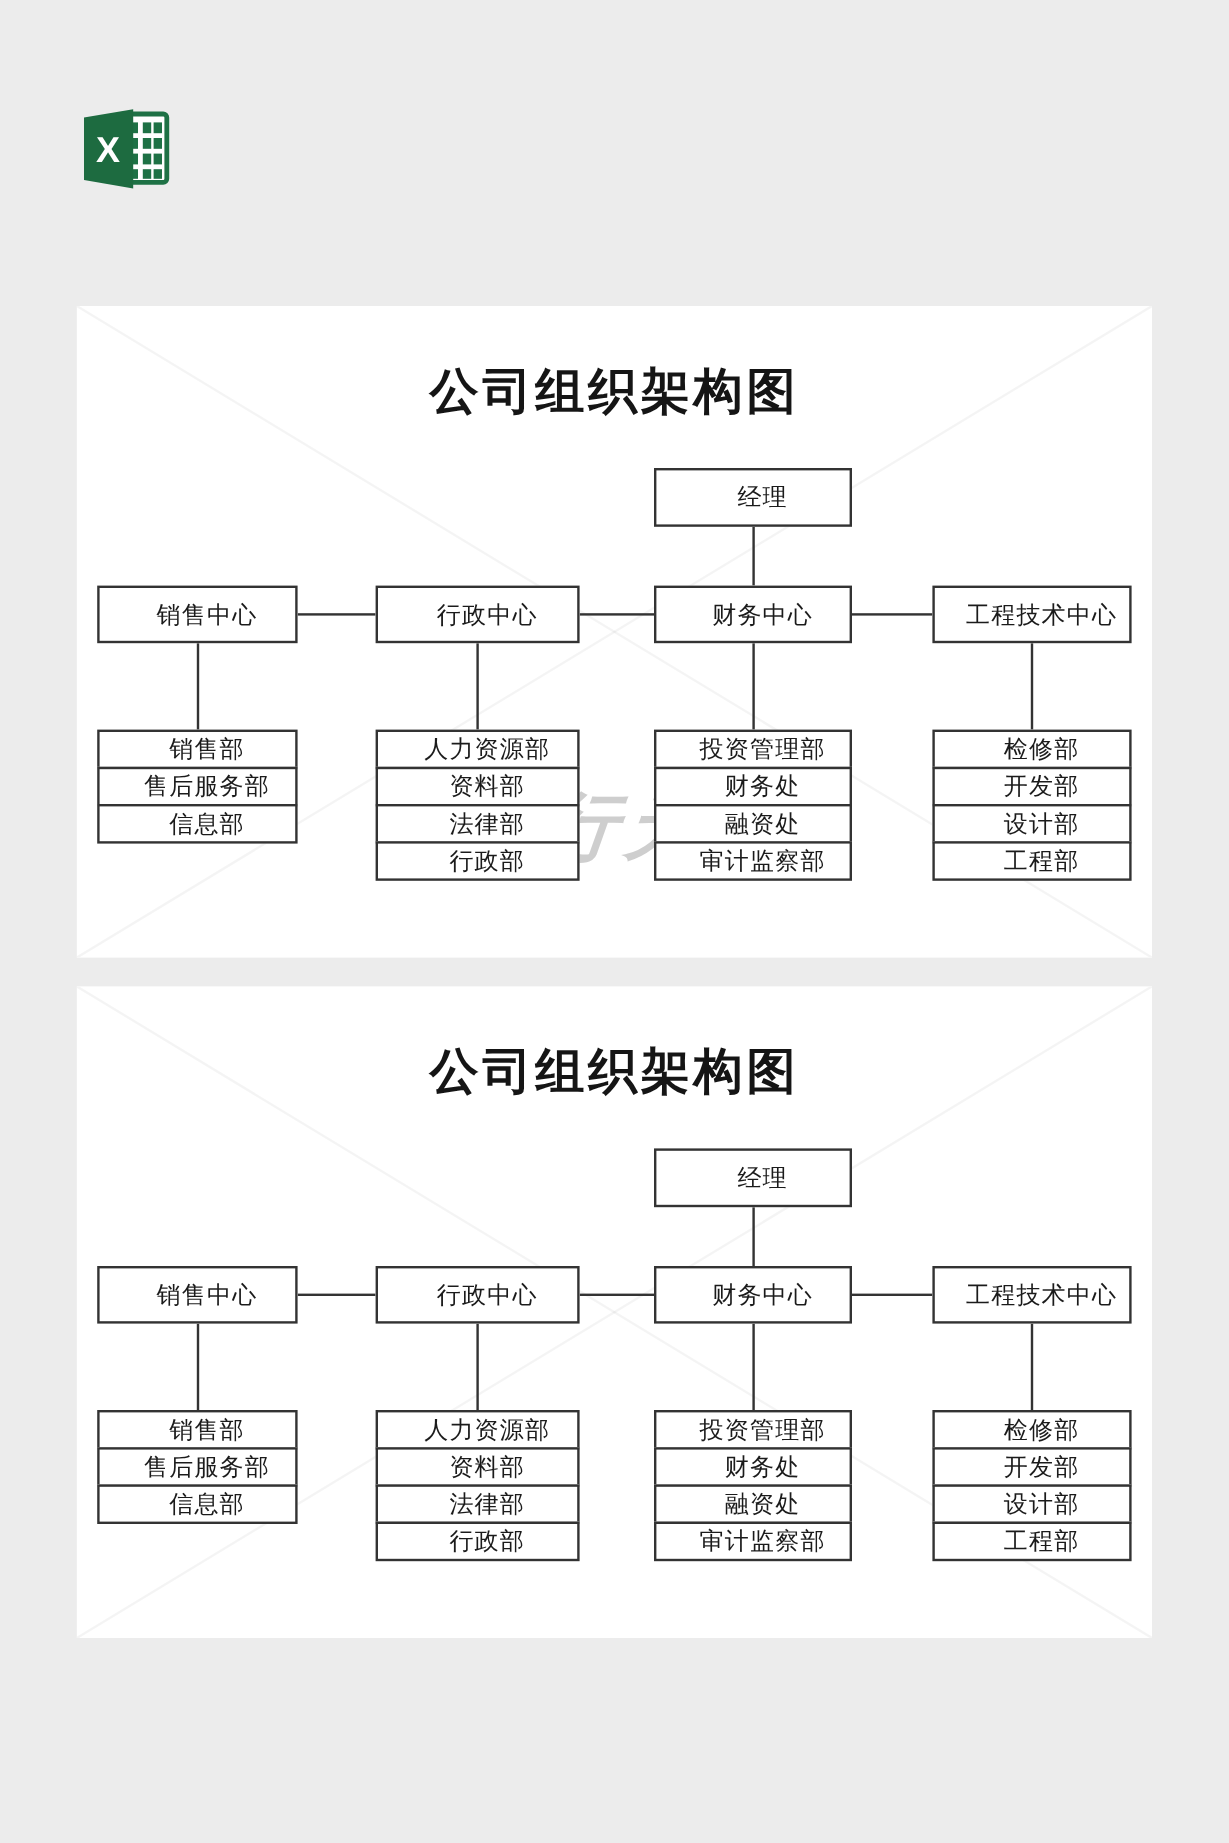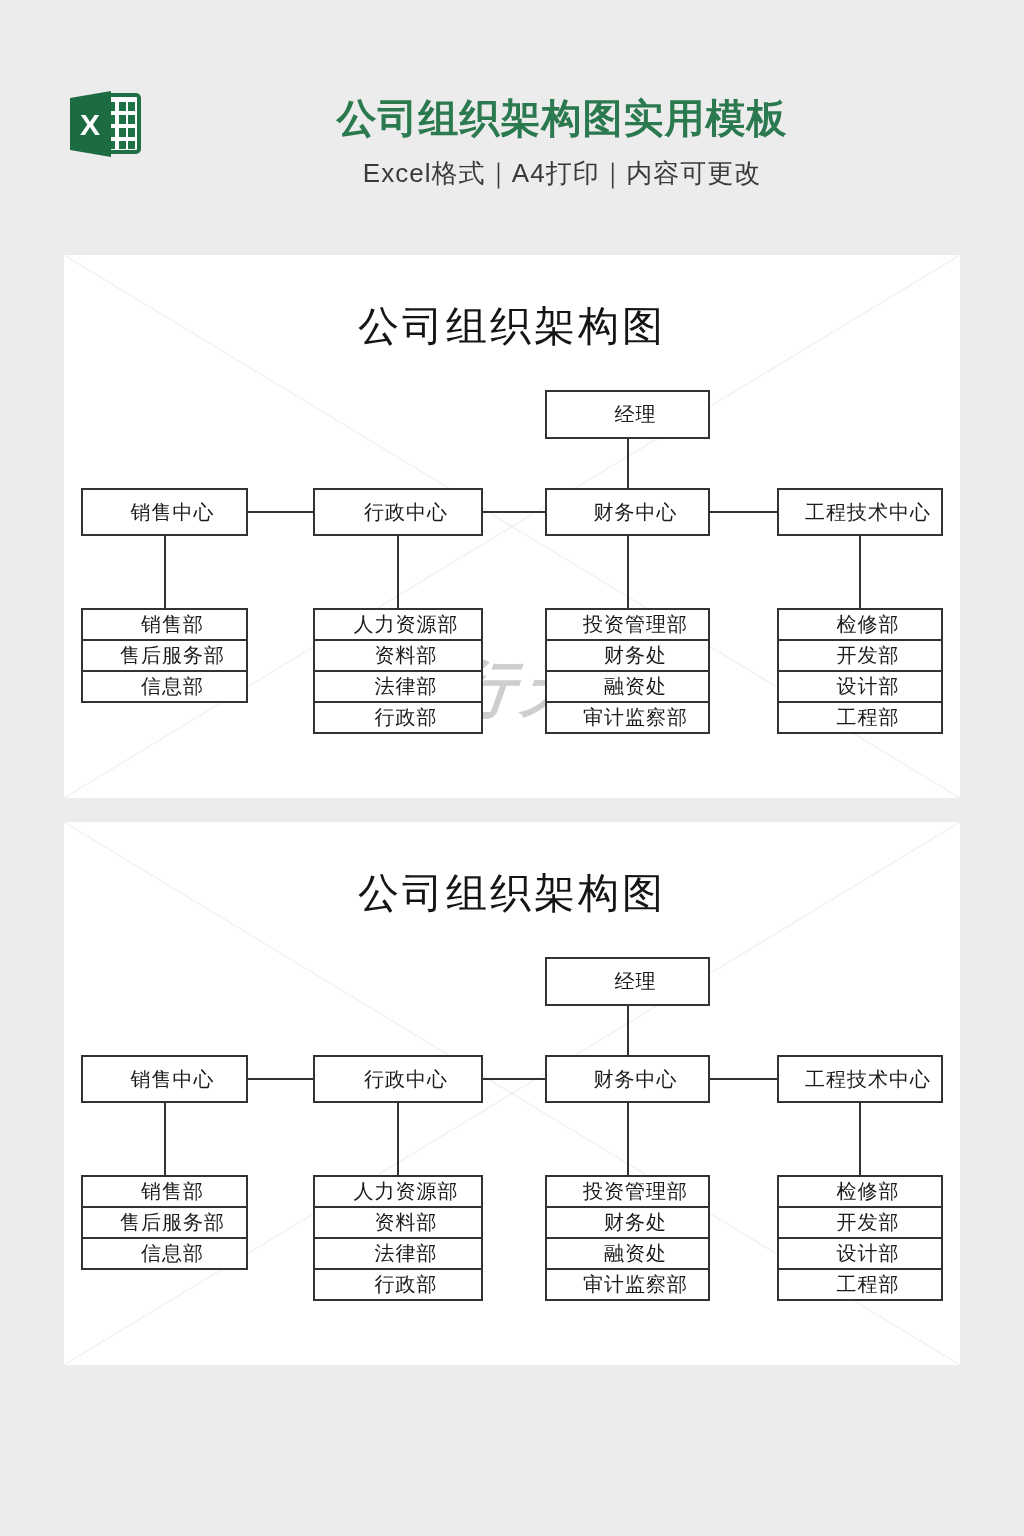--- a/index.html
+++ b/index.html
@@ -21,21 +21,21 @@
   .page-subtitle{margin:16px 0 0;font-size:26px;color:#3a3a3a;letter-spacing:1px;}
   
   .panel{
     position:relative;width:896px;margin-left:64px;
     background:#ffffff;overflow:hidden;
   }
   #panel1{height:543px;}
   #panel2{height:543px;margin-top:24px;}
   .chart-title{
     position:absolute;top:44px;left:0;width:100%;margin:0;
-    text-align:center;font-size:41px;font-weight:400;
+    text-align:center;font-size:41px;font-weight:700;
     color:#151515;letter-spacing:3px;z-index:2;
   }
   .obox{
     position:absolute;box-sizing:border-box;
     border:2px solid #333333;background:#ffffff;
     display:flex;align-items:center;justify-content:center;
     font-size:20px;color:#1b1b1b;letter-spacing:1px;z-index:2;padding-left:16px;
   }
   .hline,.vline{position:absolute;background:#333333;z-index:1;}
   .watermark{
@@ -66,24 +66,20 @@
           <rect x="41" y="38" width="8" height="9"></rect>
             <rect x="53" y="38" width="7" height="9"></rect>
             <rect x="62" y="38" width="7" height="9"></rect>
           <rect x="41" y="51" width="8" height="8"></rect>
             <rect x="53" y="51" width="7" height="8"></rect>
             <rect x="62" y="51" width="7" height="8"></rect>
         </g>
         <polygon points="4,8 45,1 45,67 4,60" fill="#1d6b40"></polygon>
         <text x="24" y="45" text-anchor="middle" font-size="30" font-weight="bold" fill="#ffffff" font-family="Liberation Sans, sans-serif">X</text>
       </svg>
-    </div>
-    <div class="header-text">
-      <h1 class="page-title">公司组织架构图实用模板</h1>
-      <p class="page-subtitle">Excel格式｜A4打印｜内容可更改</p>
     </div>
   </header>
 
   <section class="panel" id="panel1">
       <svg class="diag" width="896" height="543">
         <line x1="0" y1="0" x2="896" y2="543" stroke="rgba(0,0,0,0.045)" stroke-width="2"></line>
         <line x1="896" y1="0" x2="0" y2="543" stroke="rgba(0,0,0,0.045)" stroke-width="2"></line>
       </svg>
       <h2 class="chart-title">公司组织架构图</h2>
       <div class="watermark" style="left: 318px; top: 392px;">图行天下</div>

